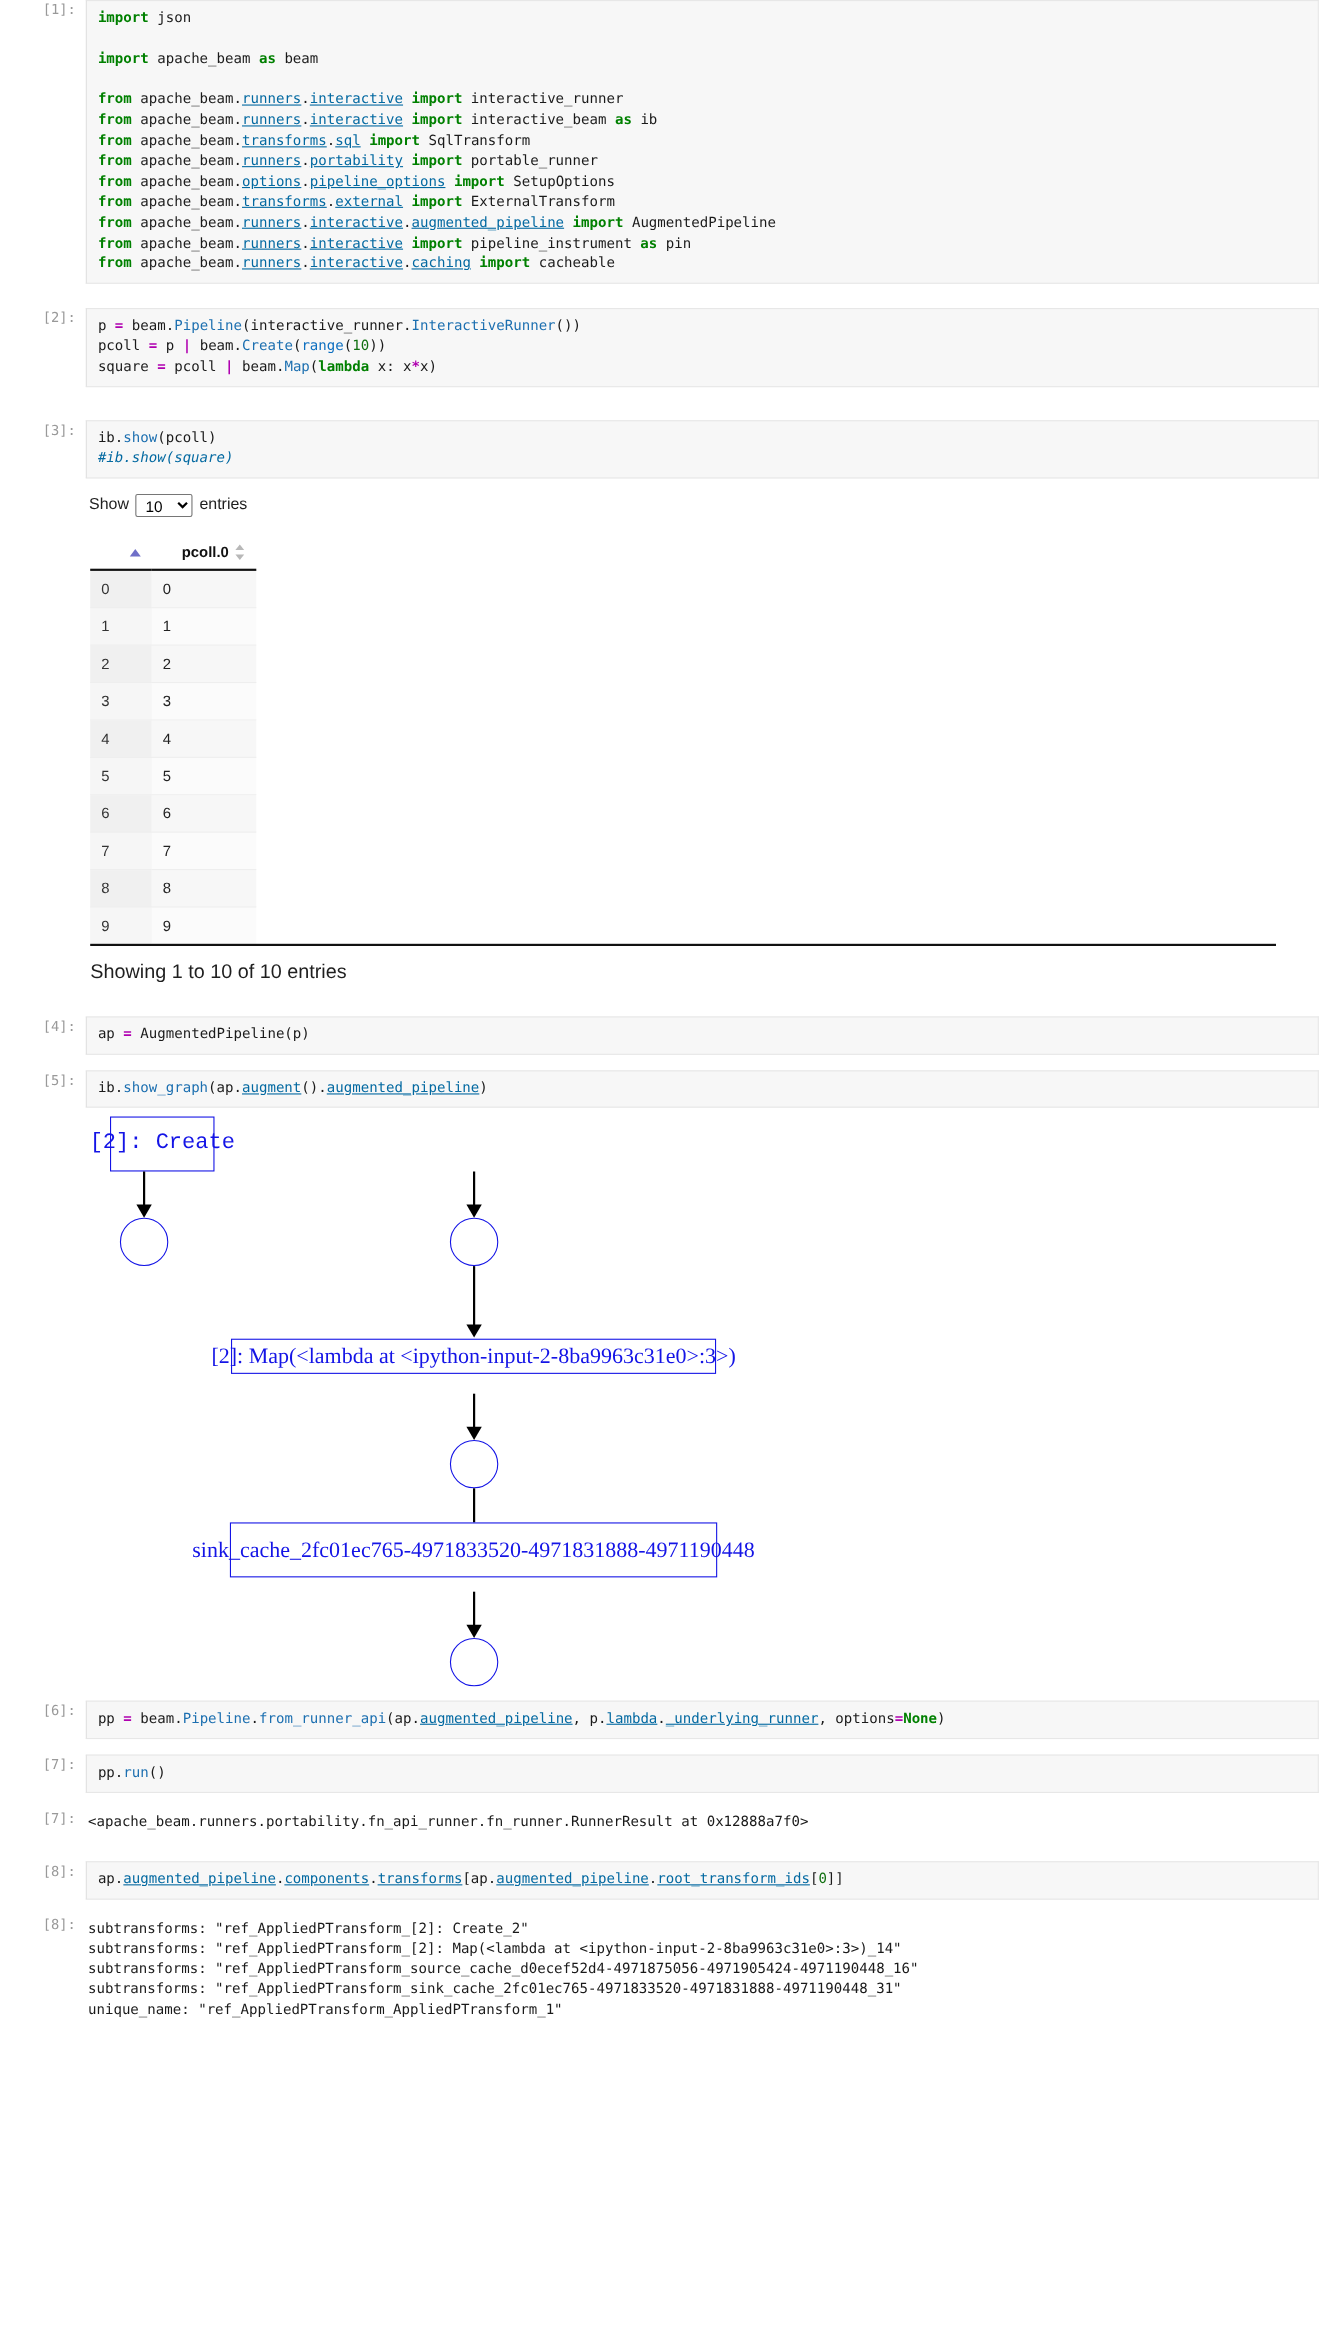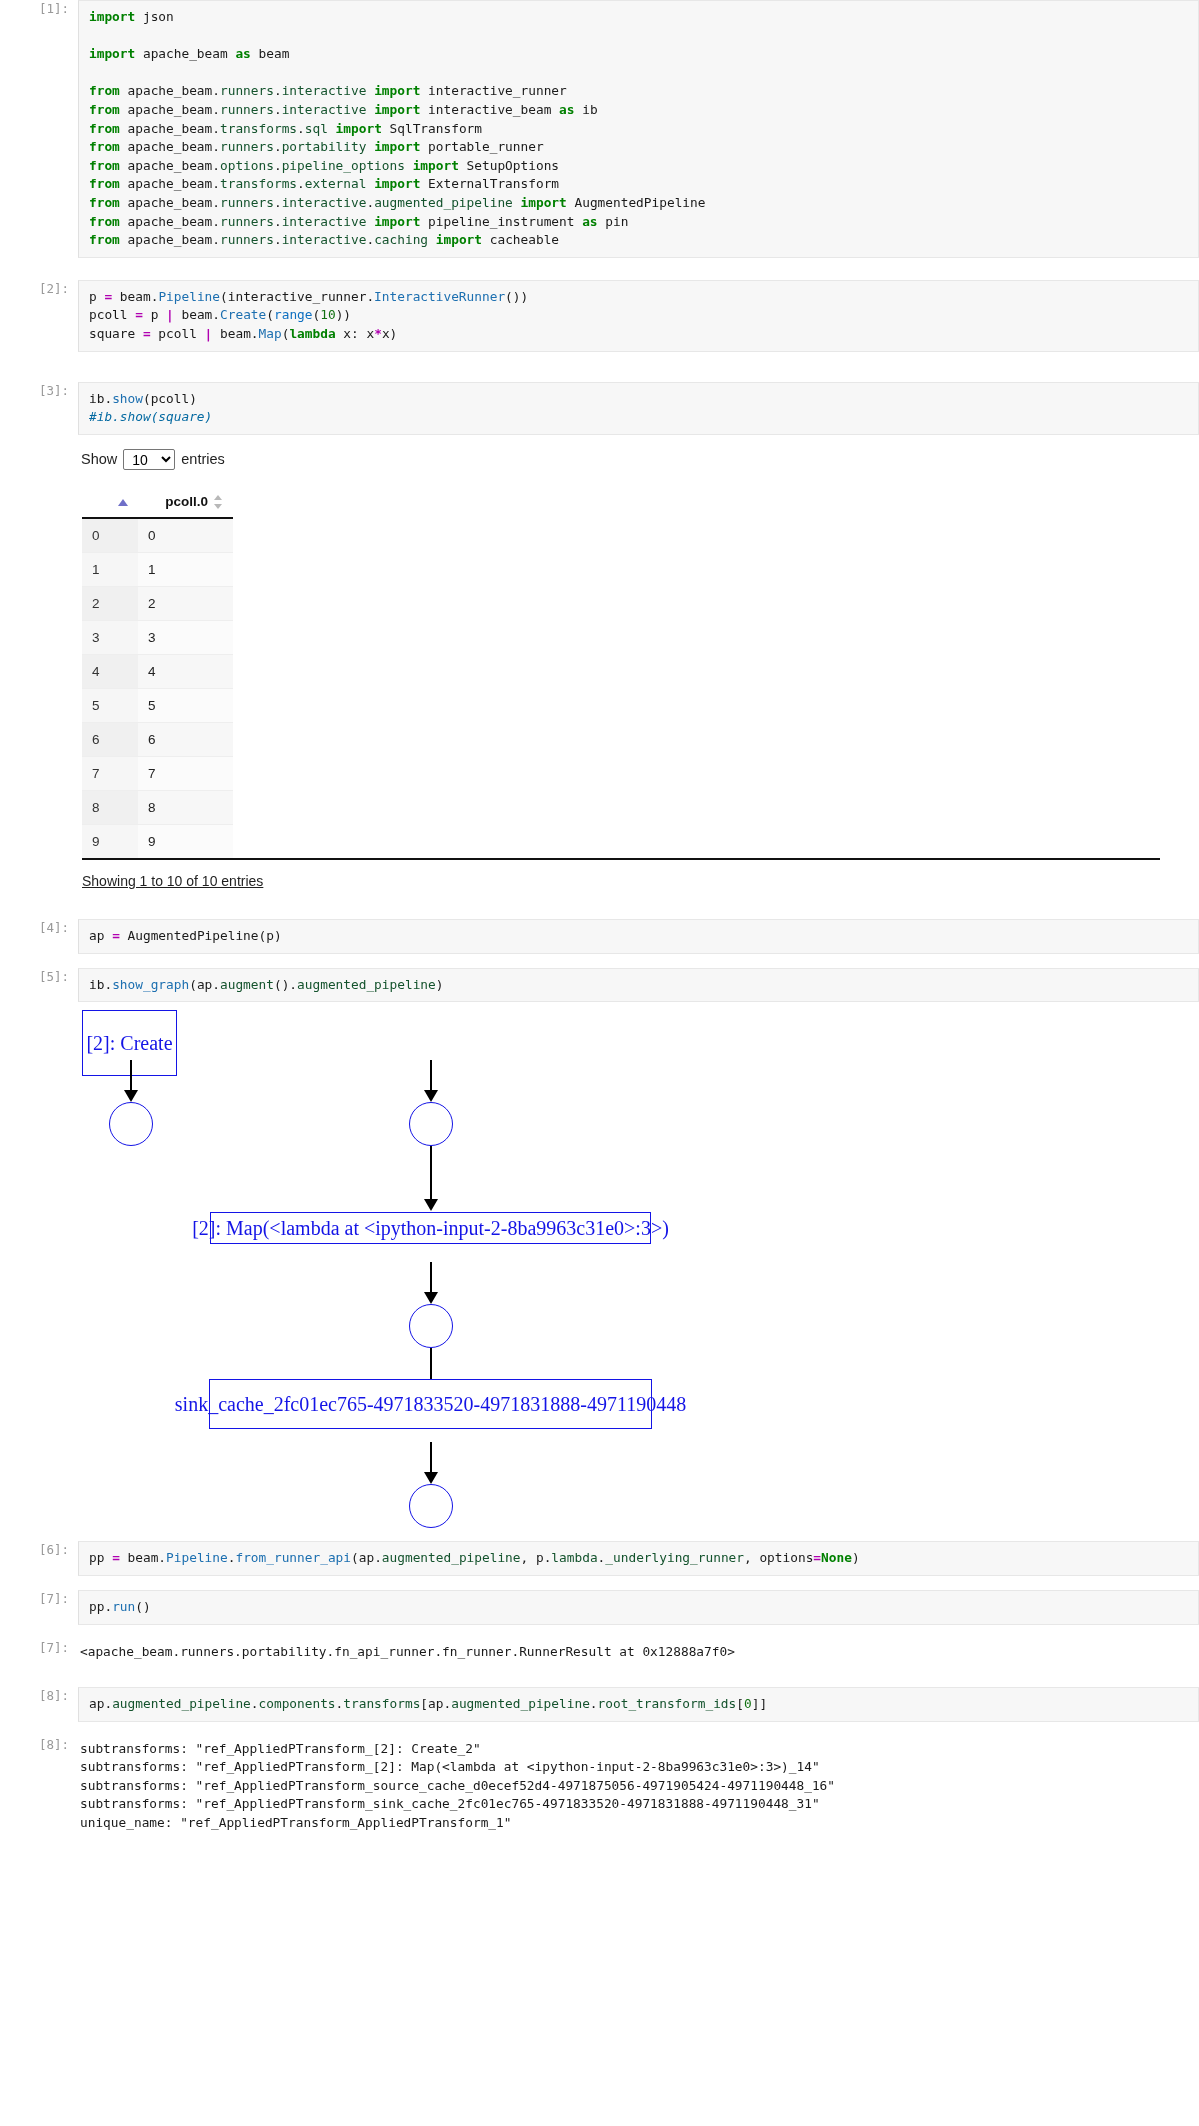--- a/index.html
+++ b/index.html
@@ -57,21 +57,21 @@
     color: #1a1a1a;
     white-space: pre;
   }
   .out-area {
     flex: 1;
     padding: 0 8px 0 2px;
   }
 
   
   .k  { color: #008000; font-weight: bold; }   
-  .nn { color: #14532d; }                       
+  .nn { color: #0369a1; text-decoration: underline; }                       
   .nc { color: #1c6fb0; }                       
   .nb { color: #0d6fc0; }                       
   .o  { color: #b000b0; font-weight: bold; }    
   .mi { color: #107010; }                       
   .cm { color: #0369a1; font-style: italic; }   
   .fn { color: #1c6fb0; }                       
 
   .gap-sm { height: 14px; }
   .gap-md { height: 22px; }
   .gap-lg { height: 30px; }
@@ -161,24 +161,23 @@
   }
   table.dt tbody tr.alt td.idx { background: #f6f6f6; }
   table.dt tbody tr.alt td.val { background: #fbfbfb; }
   table.dt tbody tr:last-child td { border-bottom: none; }
   .dt-bottomline {
     border-top: 2px solid #111111;
     margin: 0 0 0 1px;
     width: 1078px;
   }
   .dt-info {
-    font-size: 14px;
+    font-size: 18px;
     color: #1f1f1f;
     padding: 13px 0 0 1px;
-    text-decoration: underline;
   }
 
   
   .graph {
     position: relative;
     width: 1078px;
     height: 525px;
     margin-left: 2px;
     font-family: "Liberation Serif", serif;
   }
@@ -343,21 +342,21 @@
   <div class="cell">
     <div class="prompt">[5]:</div>
     <div class="src">ib.<span class="fn">show_graph</span>(ap.<span class="nn">augment</span>().<span class="nn">augmented_pipeline</span>)</div>
   </div>
 
   <div class="cell">
     <div class="prompt spacer">&nbsp;</div>
     <div class="out-area">
       <div class="graph">
 
-        <div class="gnode" style="left:0; top:8px; width:95px; height:66px;">[2]: Create</div>
+        <div class="gnode" style="left:18px; top:8px; width:95px; height:50px;font-family:Liberation Mono, monospace;">[2]: Create</div>
 
 
         <div class="garrow" style="left:48px; top:58px; height:31px;"></div>
         <div class="garrow" style="left:348px; top:58px; height:31px;"></div>
 
         <div class="gcirc" style="left:27px; top:100px; width:44px; height:44px;"></div>
         <div class="gcirc" style="left:327px; top:100px; width:44px; height:44px;"></div>
 
         <div class="garrow" style="left:348px; top:144px; height:54px;"></div>
 

